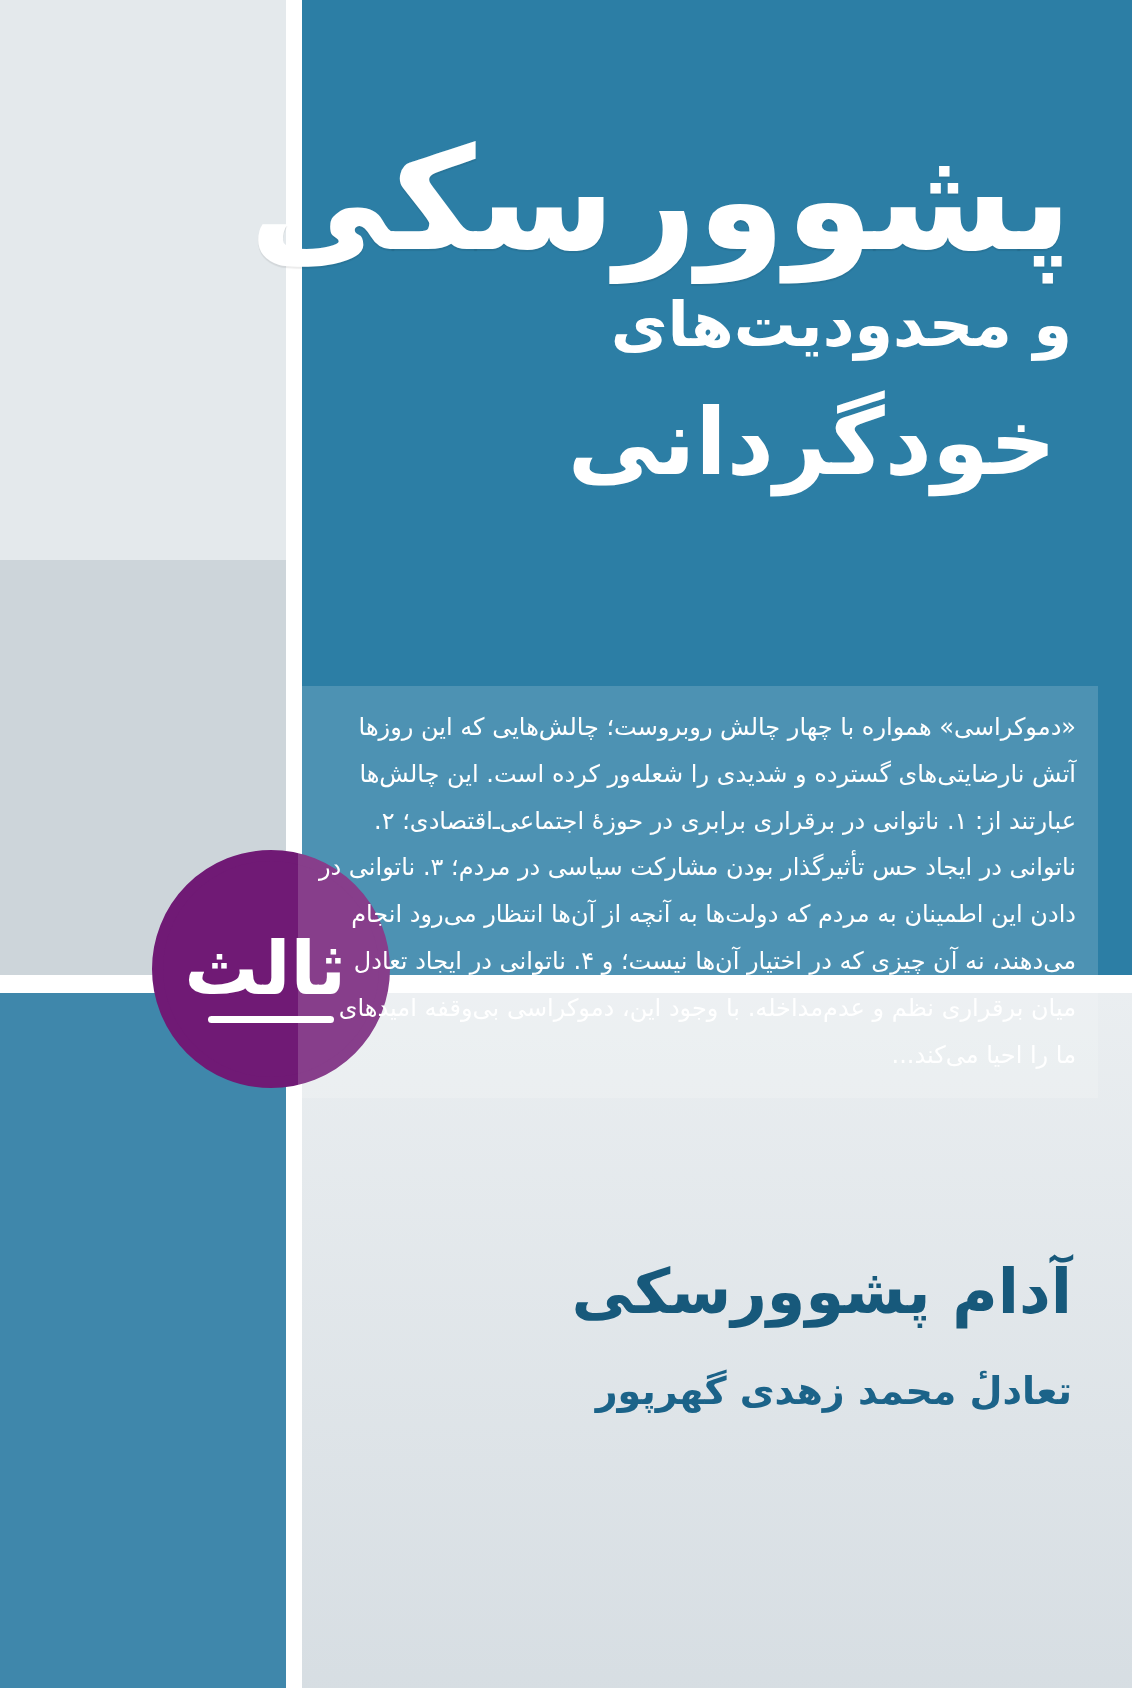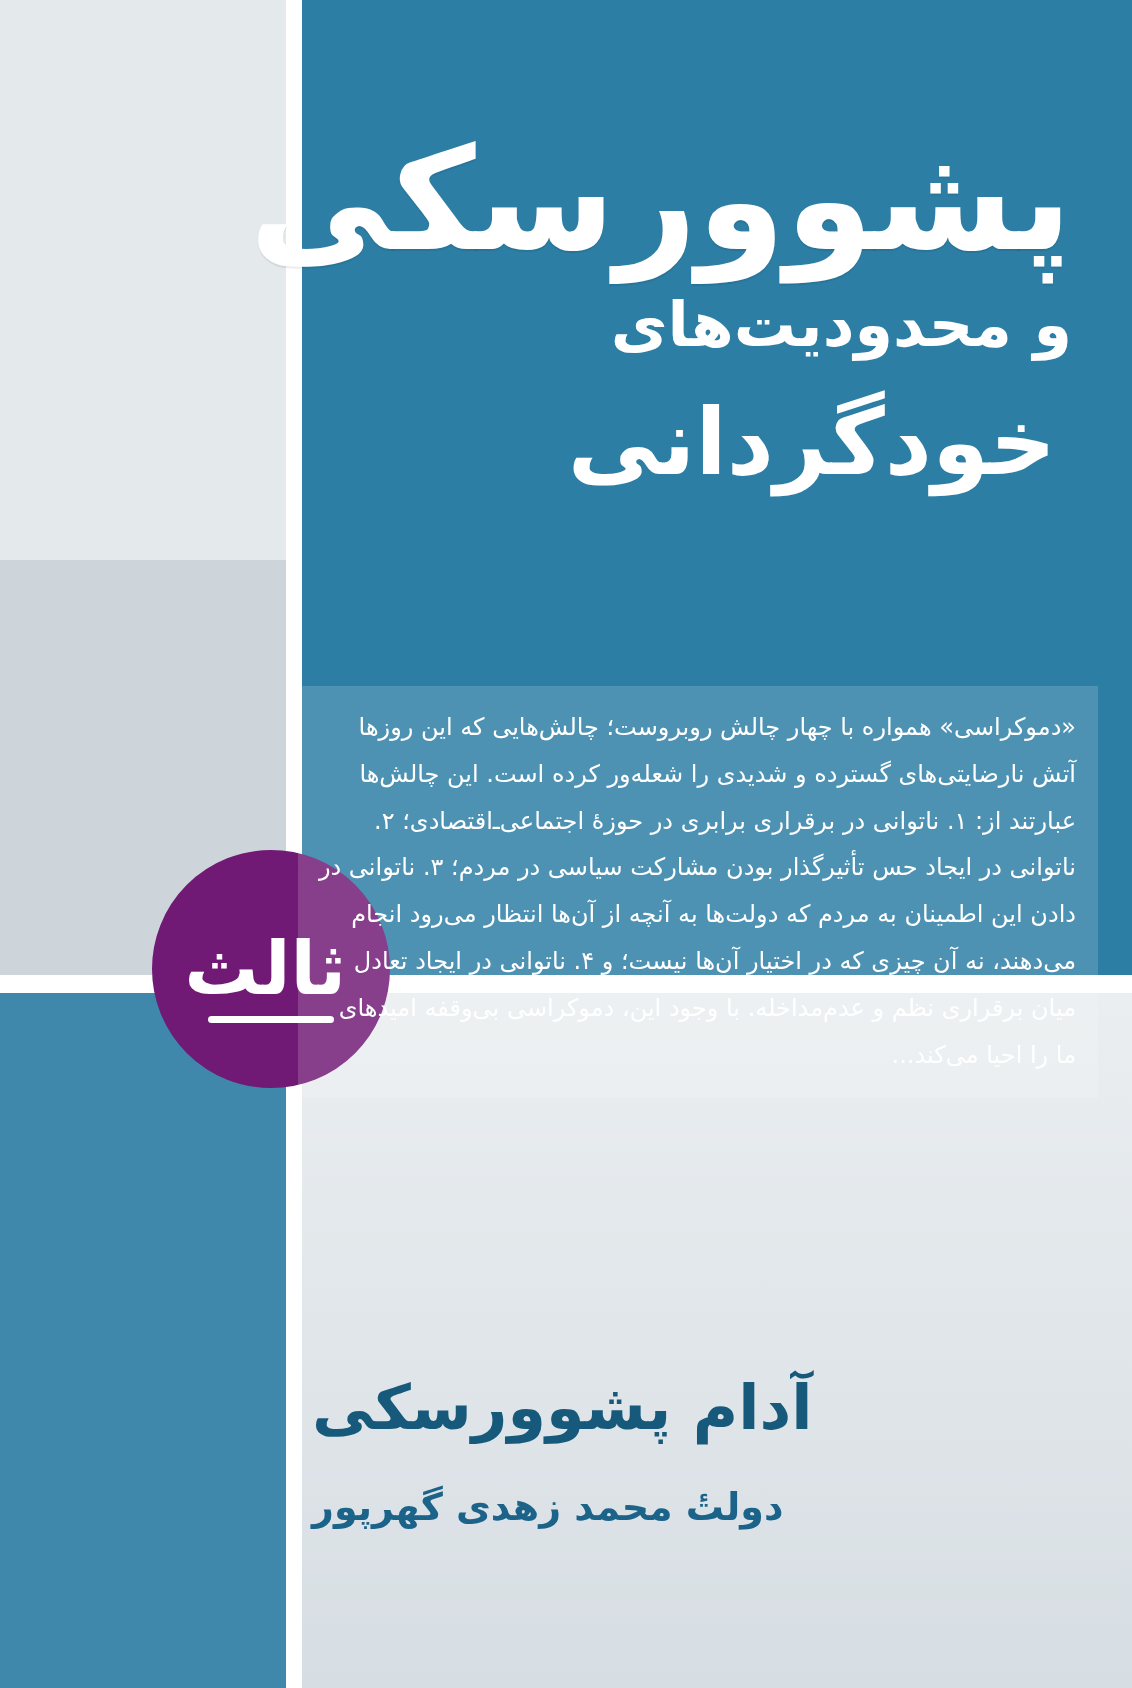--- a/index.html
+++ b/index.html
@@ -174,23 +174,23 @@
     margin: 0;
     font-size: 24px;
     line-height: 1.95;
     font-weight: 400;
   }
 
   
   .credits {
     position: absolute;
     right: 60px;
-    top: 1368px;
+    top: 1252px;
     width: 760px;
-    text-align: left;
+    text-align: right;
     direction: rtl;
     color: #1d5e80;
   }
   .author {
     font-size: 62px;
     font-weight: 700;
     line-height: 1.3;
     margin: 0 0 36px 0;
     color: #17597b;
   }
@@ -227,16 +227,16 @@
     <h2 class="title-sub1">و محدودیت‌های</h2>
     <h2 class="title-sub2">خودگردانی</h2>
   </div>
 
   <div class="blurb">
     <p>«دموکراسی» همواره با چهار چالش روبروست؛ چالش‌هایی که این روزها آتش نارضایتی‌های گسترده و شدیدی را شعله‌ور کرده است. این چالش‌ها عبارتند از: ۱. ناتوانی در برقراری برابری در حوزهٔ اجتماعی‌ـ‌اقتصادی؛ ۲. ناتوانی در ایجاد حس تأثیرگذار بودن مشارکت سیاسی در مردم؛ ۳. ناتوانی در دادن این اطمینان به مردم که دولت‌ها به آنچه از آن‌ها انتظار می‌رود انجام می‌دهند، نه آن چیزی که در اختیار آن‌ها نیست؛ و ۴. ناتوانی در ایجاد تعادل میان برقراری نظم و عدم‌مداخله. با وجود این، دموکراسی بی‌وقفه امیدهای ما را احیا می‌کند...</p>
   </div>
 
   <div class="credits">
     <p class="author">آدام پشوورسکی</p>
-    <p class="translator">دولتٔ محمد زهدی گهرپور</p>
+    <p class="translator">تعادلٔ محمد زهدی گهرپور</p>
   </div>
 
 </div>
 
 </body></html>

